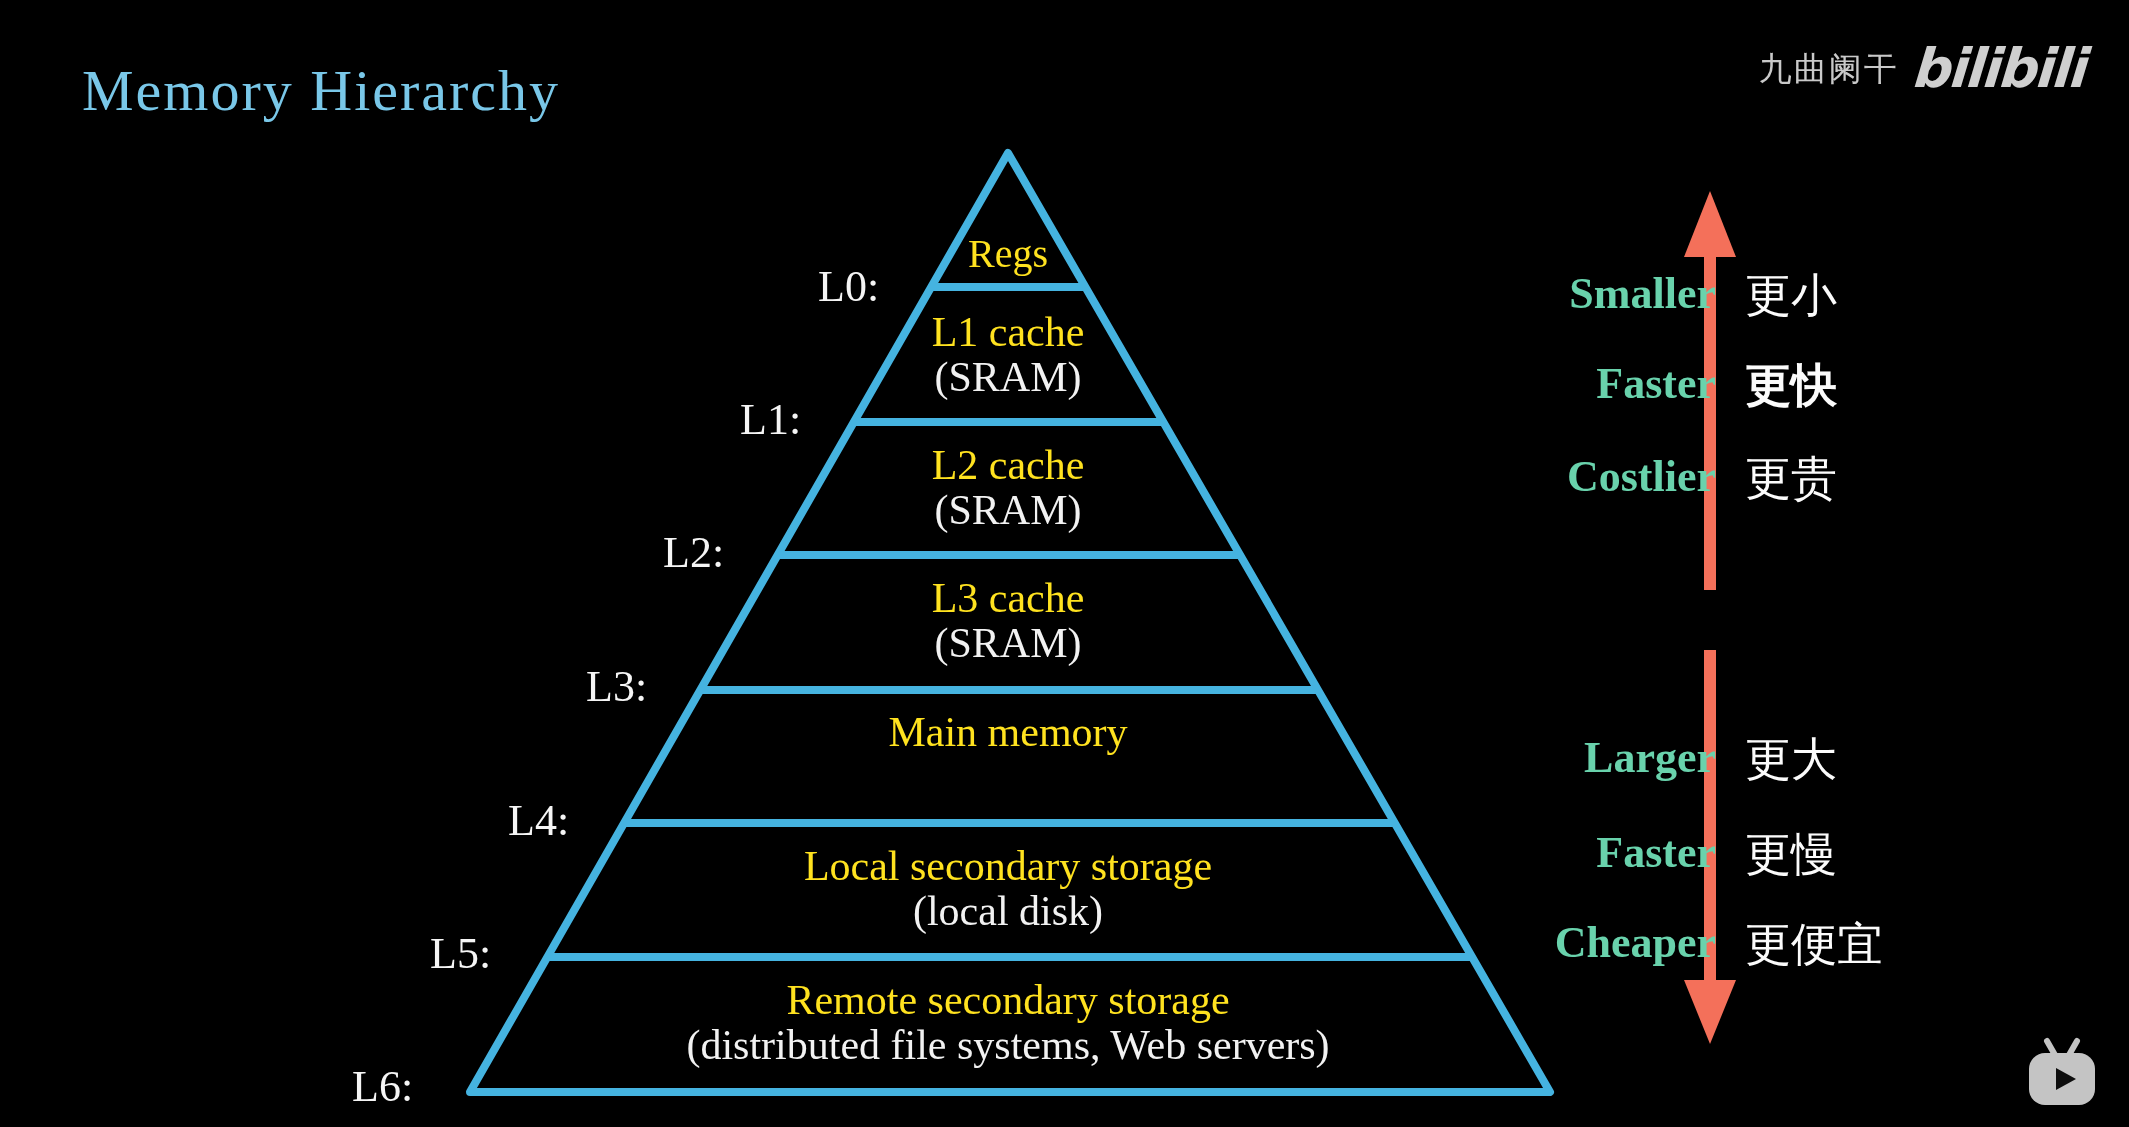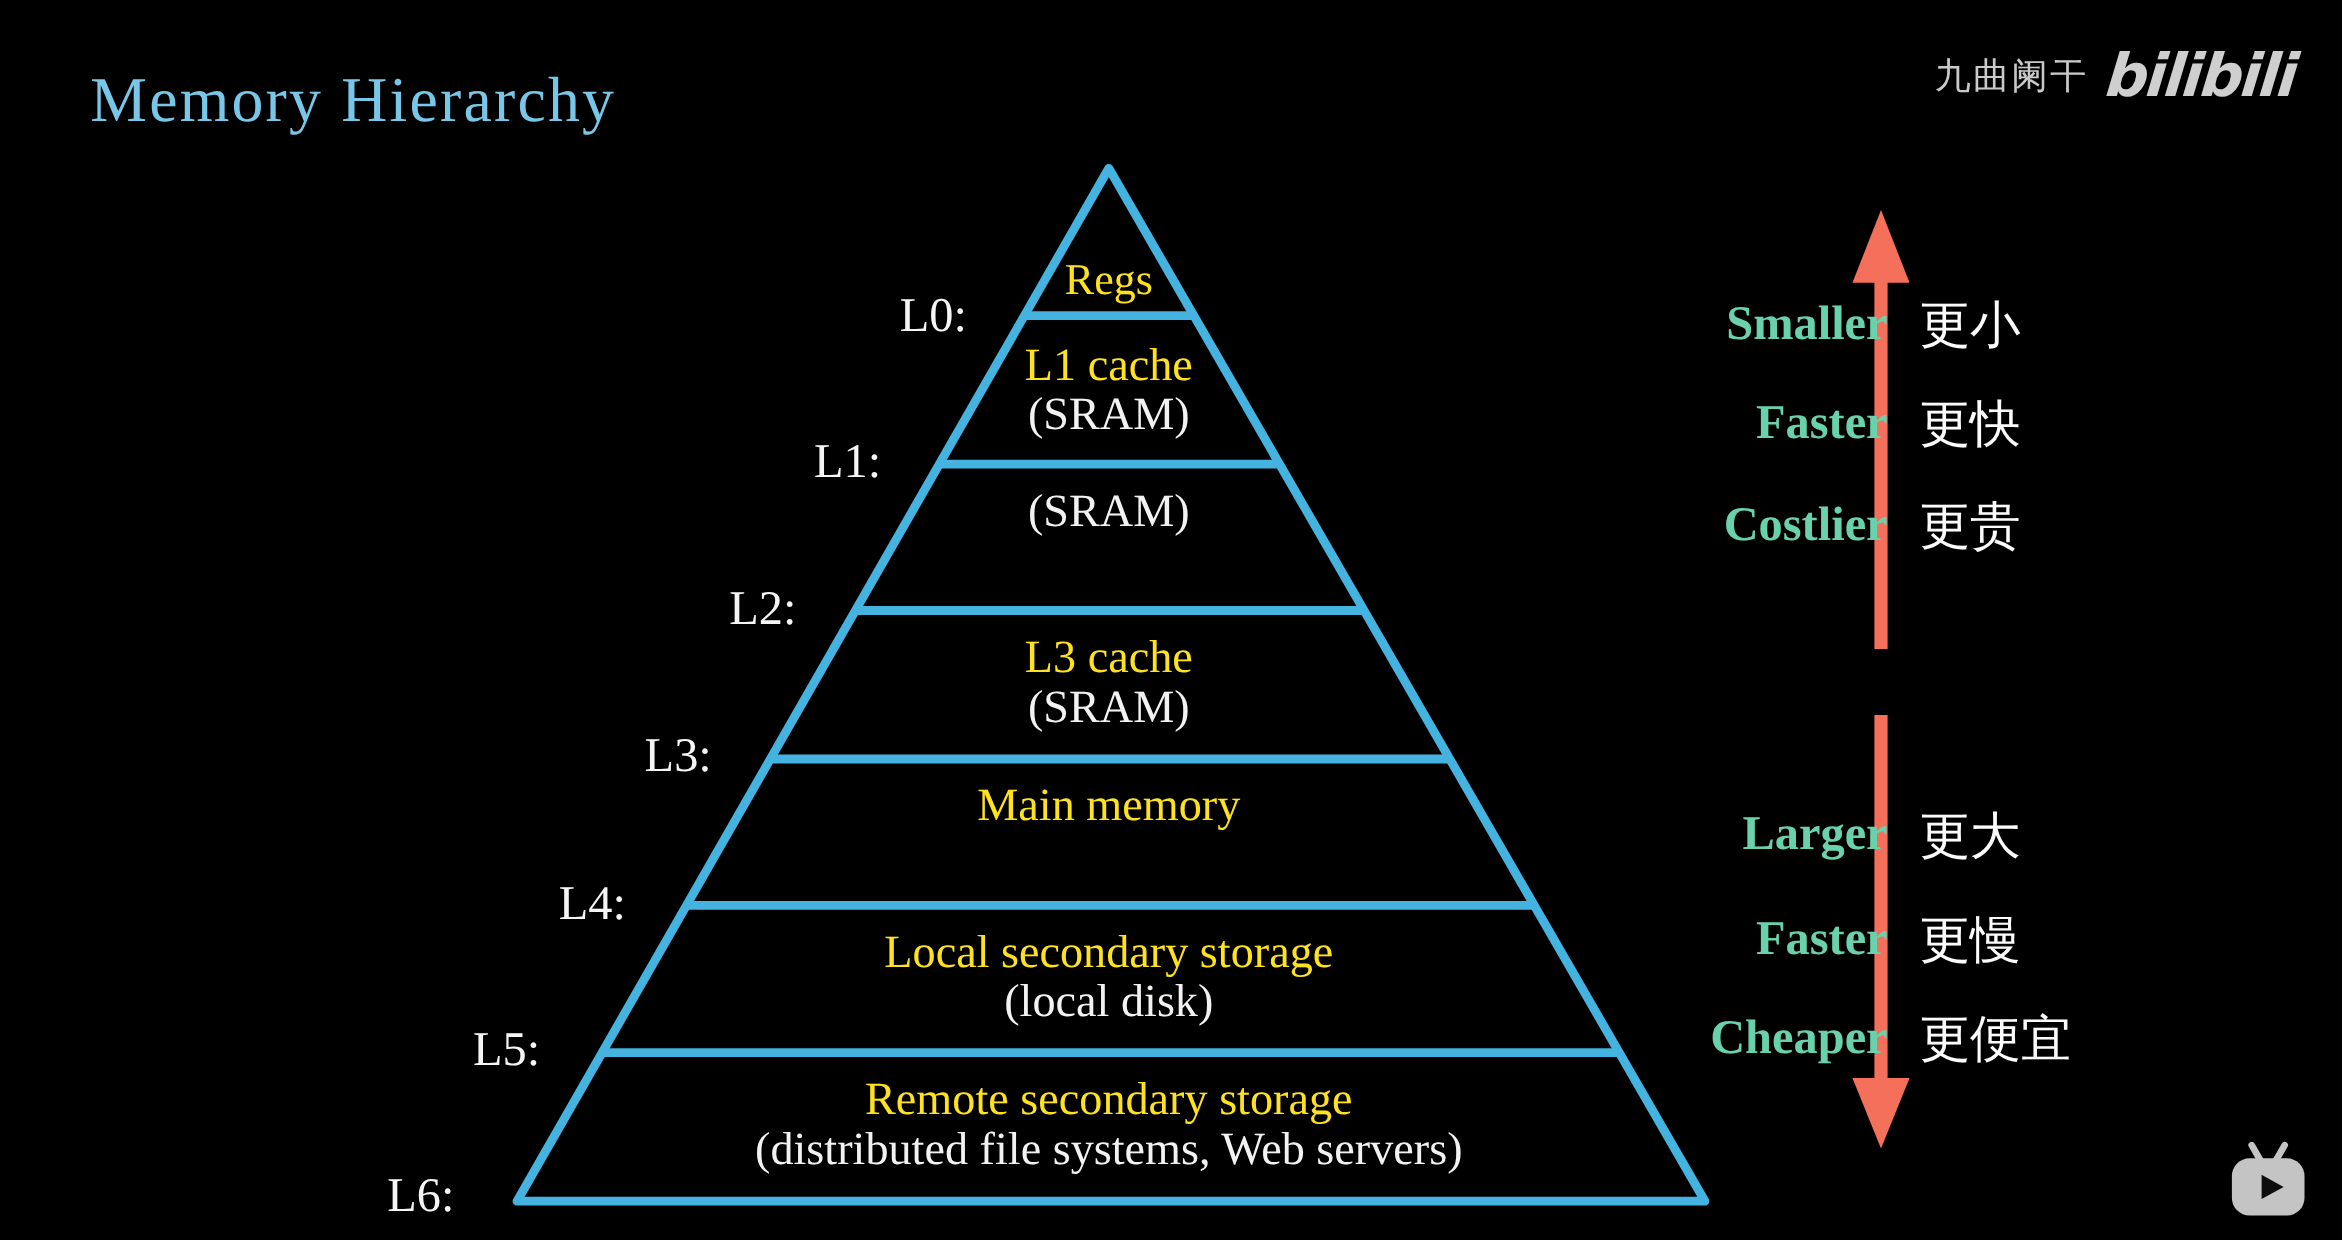--- a/index.html
+++ b/index.html
@@ -155,20 +155,21 @@
 <div class="level-text" style="top:232px; font-size:40px;">
   <span class="primary">Regs</span>
 </div>
 
 <div class="level-text" style="top:310px; font-size:42px;">
   <span class="primary">L1 cache</span>
   <span class="secondary">(SRAM)</span>
 </div>
 
 <div class="level-text" style="top:443px; font-size:42px;">
+  <span class="primary">L2 cache</span>
   <span class="secondary">(SRAM)</span>
 </div>
 
 <div class="level-text" style="top:576px; font-size:42px;">
   <span class="primary">L3 cache</span>
   <span class="secondary">(SRAM)</span>
 </div>
 
 <div class="level-text" style="top:710px; font-size:42px;">
   <span class="primary">Main memory</span>
@@ -186,21 +187,21 @@
 
 <svg class="annot-group" style="left:1680px; top:185px; width:60px; height:405px;" viewBox="0 0 60 405">
   <polygon points="30,6 56,72 4,72" fill="#f4705a"></polygon>
   <rect x="24" y="66" width="12" height="339" fill="#f4705a"></rect>
 </svg>
 
 <div class="annot-en" style="left:1486px; top:268px;">Smaller</div>
 <div class="annot-zh" style="left:1745px; top:265px;">更小</div>
 
 <div class="annot-en" style="left:1486px; top:358px;">Faster</div>
-<div class="annot-zh" style="left:1745px; top:355px;">更快</div>
+<div class="annot-zh" style="left:1745px; top:355px;font-weight:bold;">更快</div>
 
 <div class="annot-en" style="left:1486px; top:451px;">Costlier</div>
 <div class="annot-zh" style="left:1745px; top:448px;">更贵</div>
 
 <svg class="annot-group" style="left:1680px; top:650px; width:60px; height:400px;" viewBox="0 0 60 400">
   <rect x="24" y="0" width="12" height="339" fill="#f4705a"></rect>
   <polygon points="30,394 56,330 4,330" fill="#f4705a"></polygon>
 </svg>
 
 <div class="annot-en" style="left:1486px; top:732px;">Larger</div>

